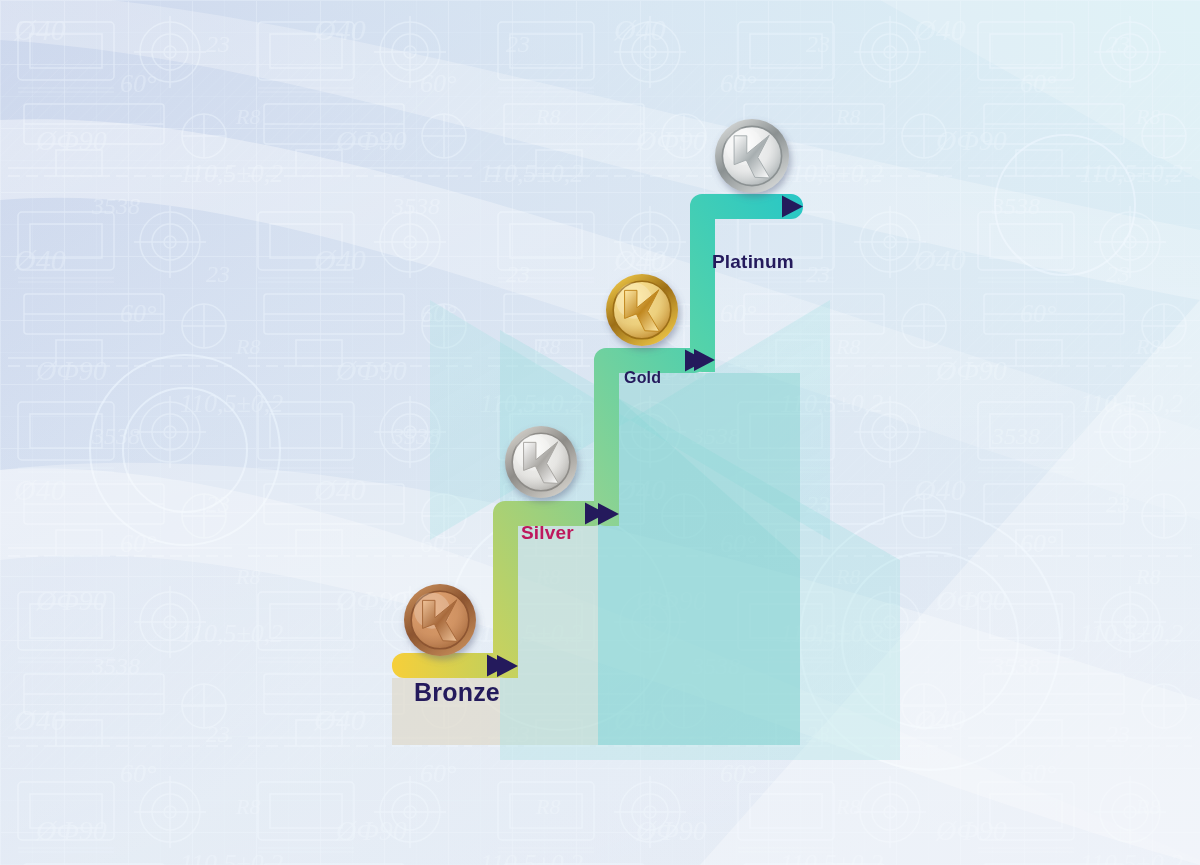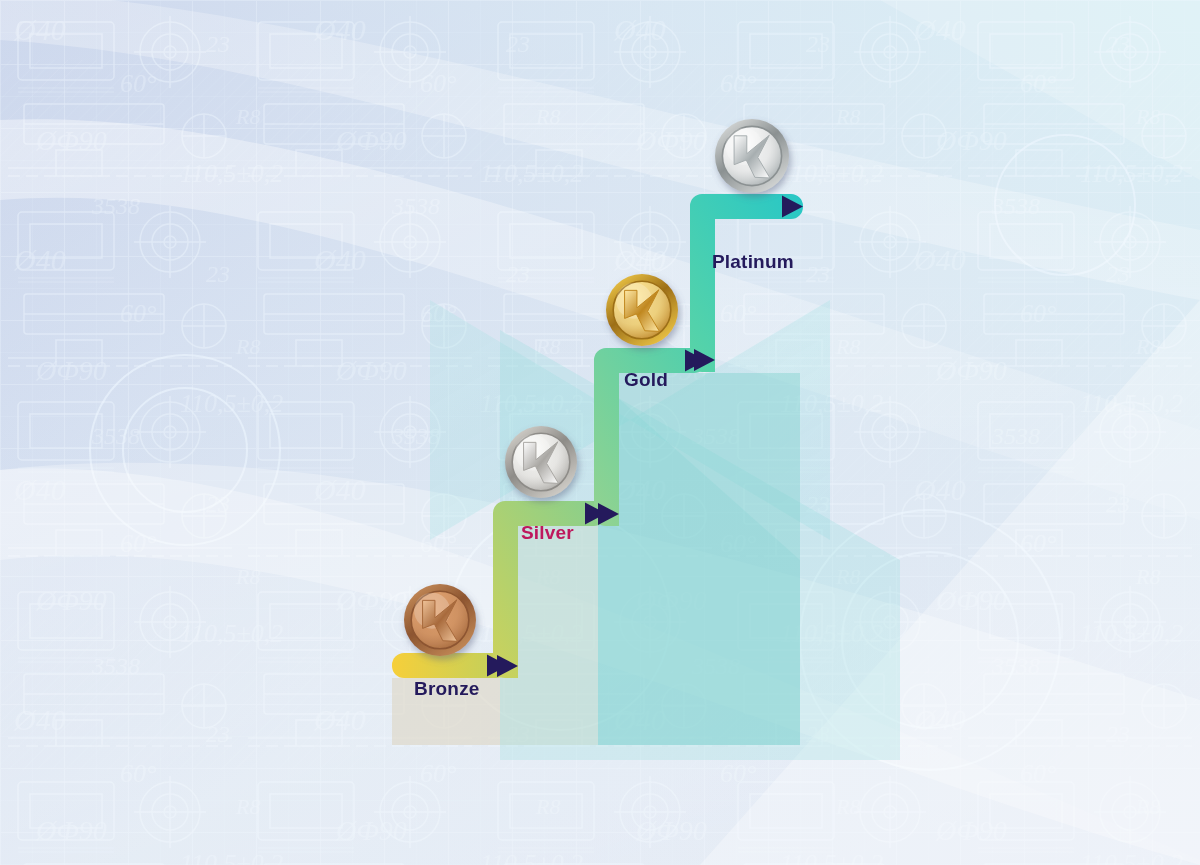--- a/index.html
+++ b/index.html
@@ -266,19 +266,19 @@
         <g filter="url(#coinShadow)">
           <circle cx="752" cy="156" r="37" fill="url(#ring_platinum)"></circle>
           <circle cx="752" cy="156" r="29.6" fill="url(#face_platinum)" stroke="#8b9192" stroke-width="1.6"></circle>
           <circle cx="743.86" cy="146.38" r="18.5" fill="#ffffff" opacity="0.22"></circle>
           <path d="M 734.1068 135.798 L 746.8052 135.798 L 746.8052 153.6912 L 769.316 135.2208 L 757.772 157.443 L 769.8932 177.9336 L 754.886 177.3564 L 746.228 160.0404 L 734.1068 164.658 Z" fill="url(#glyph_platinum)" stroke="#a7aeb0" stroke-width="1" stroke-linejoin="round"></path>
         </g>
       </g>
   </svg>
 
   <div id="labels">
-      <div class="label" style="left: 414px; top: 678px; font-size: 19px; color: rgb(36, 26, 92);">Bronze</div>
+      <div class="label" style="left: 414px; top: 678px; font-size: 25px; color: rgb(36, 26, 92);">Bronze</div>
       <div class="label" style="left: 521px; top: 522px; font-size: 19px; color: #be185d;">Silver</div>
-      <div class="label" style="left: 624px; top: 369px; font-size: 19px; color: rgb(36, 26, 92);">Gold</div>
+      <div class="label" style="left: 624px; top: 369px; font-size: 16px; color: rgb(36, 26, 92);">Gold</div>
       <div class="label" style="left: 712px; top: 216px; font-size: 19px; color: rgb(36, 26, 92); margin-top: 35px;">Platinum</div>
     </div>
 
 </div>
 
 </body></html>

